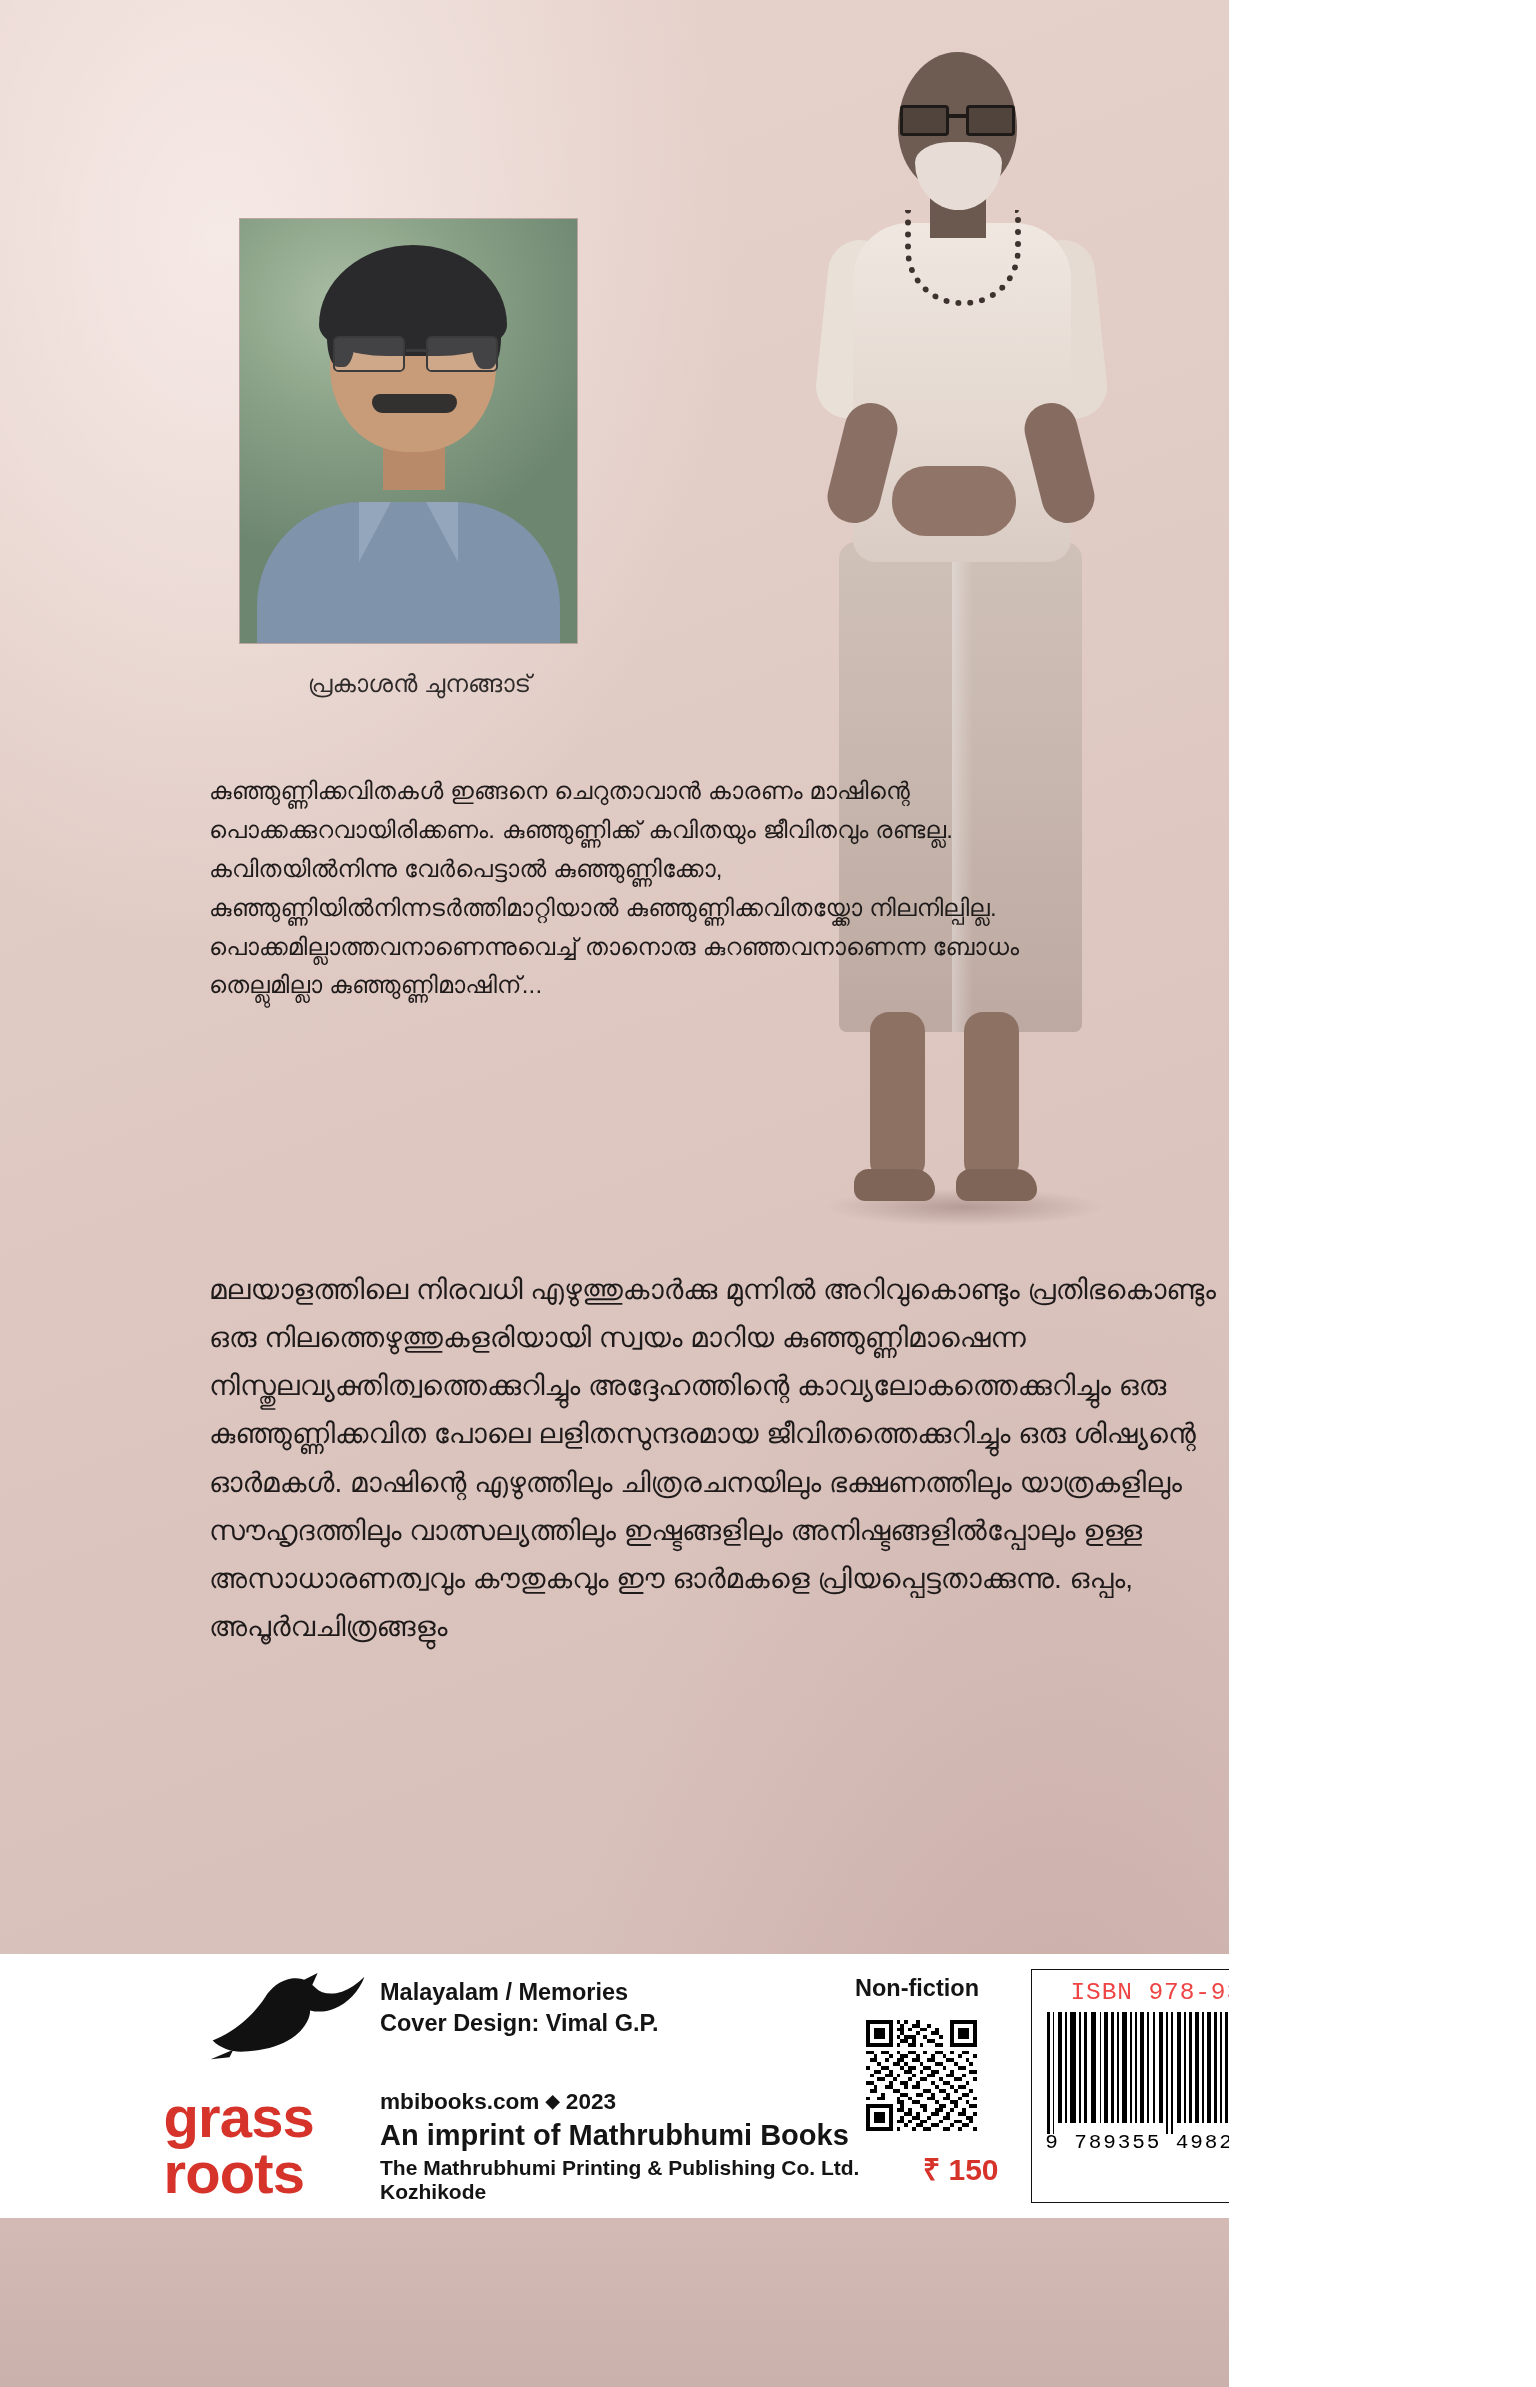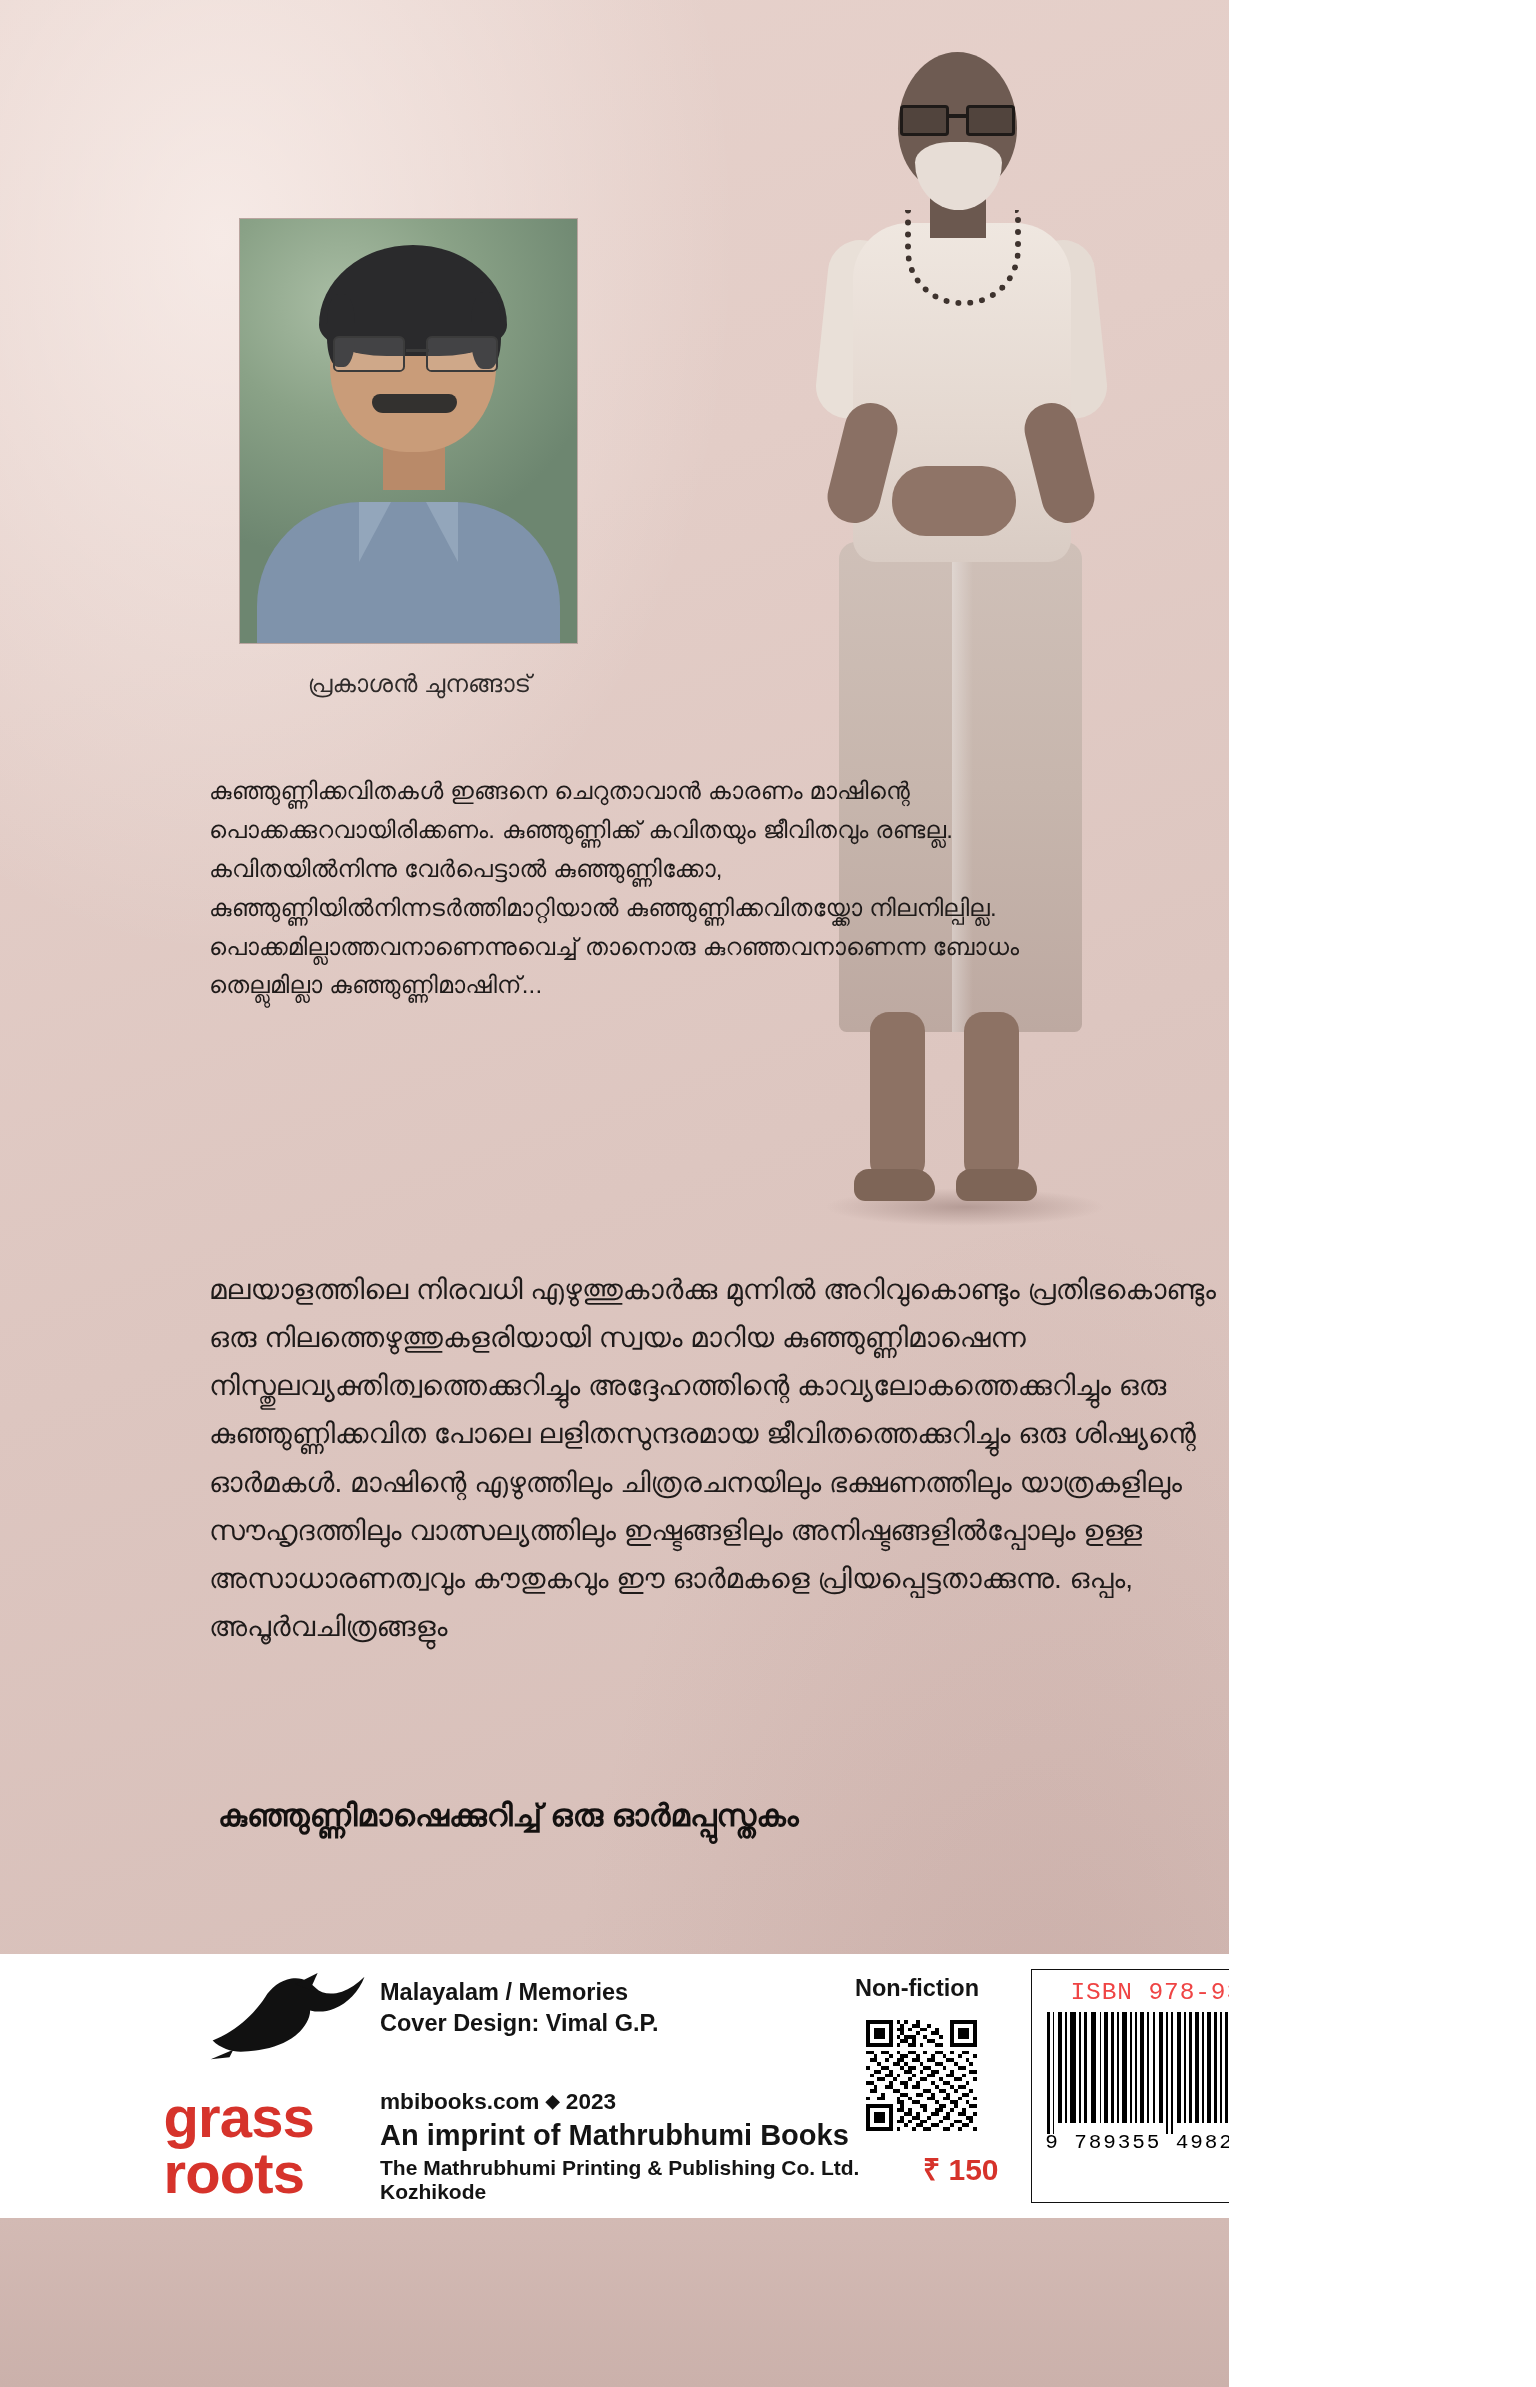--- a/index.html
+++ b/index.html
@@ -599,21 +599,20 @@
   </div>
 
   <div class="blurb">
     <p>കുഞ്ഞുണ്ണിക്കവിതകൾ ഇങ്ങനെ ചെറുതാവാൻ കാരണം മാഷിന്റെ പൊക്കക്കുറവായിരിക്കണം. കുഞ്ഞുണ്ണിക്ക് കവിതയും ജീവിതവും രണ്ടല്ല. കവിതയിൽനിന്നു വേർപെട്ടാൽ കുഞ്ഞുണ്ണിക്കോ, കുഞ്ഞുണ്ണിയിൽനിന്നടർത്തിമാറ്റിയാൽ കുഞ്ഞുണ്ണിക്കവിതയ്ക്കോ നിലനില്പില്ല. പൊക്കമില്ലാത്തവനാണെന്നുവെച്ച് താനൊരു കുറഞ്ഞവനാണെന്ന ബോധം തെല്ലുമില്ലാ കുഞ്ഞുണ്ണിമാഷിന്...</p>
   </div>
 
   <div class="blurb-2">
     <p>മലയാളത്തിലെ നിരവധി എഴുത്തുകാർക്കു മുന്നിൽ അറിവുകൊണ്ടും പ്രതിഭകൊണ്ടും ഒരു നിലത്തെഴുത്തുകളരിയായി സ്വയം മാറിയ കുഞ്ഞുണ്ണിമാഷെന്ന നിസ്തുലവ്യക്തിത്വത്തെക്കുറിച്ചും അദ്ദേഹത്തിന്റെ കാവ്യലോകത്തെക്കുറിച്ചും ഒരു കുഞ്ഞുണ്ണിക്കവിത പോലെ ലളിതസുന്ദരമായ ജീവിതത്തെക്കുറിച്ചും ഒരു ശിഷ്യന്റെ ഓർമകൾ. മാഷിന്റെ എഴുത്തിലും ചിത്രരചനയിലും ഭക്ഷണത്തിലും യാത്രകളിലും സൗഹൃദത്തിലും വാത്സല്യത്തിലും ഇഷ്ടങ്ങളിലും അനിഷ്ടങ്ങളിൽപ്പോലും ഉള്ള അസാധാരണത്വവും കൗതുകവും ഈ ഓർമകളെ പ്രിയപ്പെട്ടതാക്കുന്നു. ഒപ്പം, അപൂർവചിത്രങ്ങളും</p>
   </div>
 
-  <div class="tagline">കുഞ്ഞുണ്ണിമാഷെക്കുറിച്ച് ഒരു ഓർമപ്പുസ്തകം</div>
 
   <div class="footer">
     <div class="footer-inner">
 
       <div class="logo">
         <svg class="logo-bird" viewBox="0 0 180 96">
           <path d="M8 74 C34 64 52 46 64 28 C70 18 80 10 92 8 C104 6 112 12 118 18 C124 24 134 26 146 22 C154 19 162 14 170 6 C164 22 152 34 138 40 C128 44 120 44 112 42 C112 52 104 64 92 72 C78 81 58 86 38 86 C28 86 16 82 8 74 Z" fill="#111111"></path>
           <path d="M96 14 L120 2 L112 20 Z" fill="#111111"></path>
           <path d="M30 84 L6 94 L26 92 Z" fill="#111111"></path>
         </svg>

